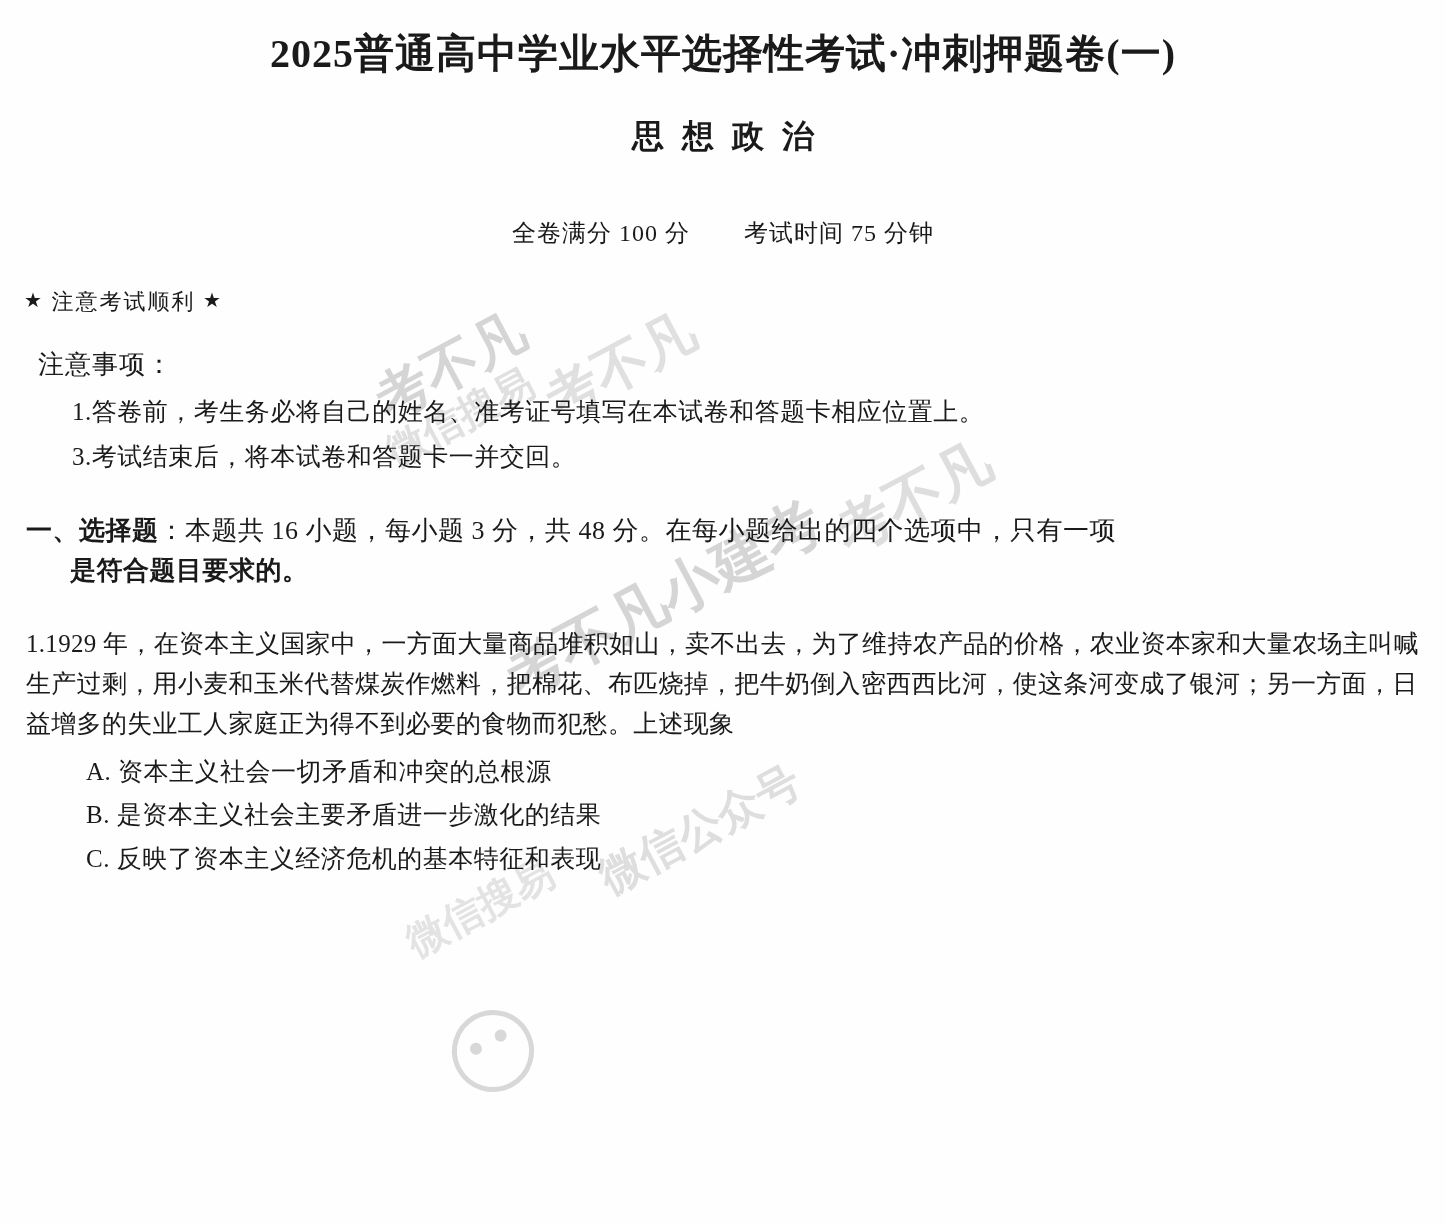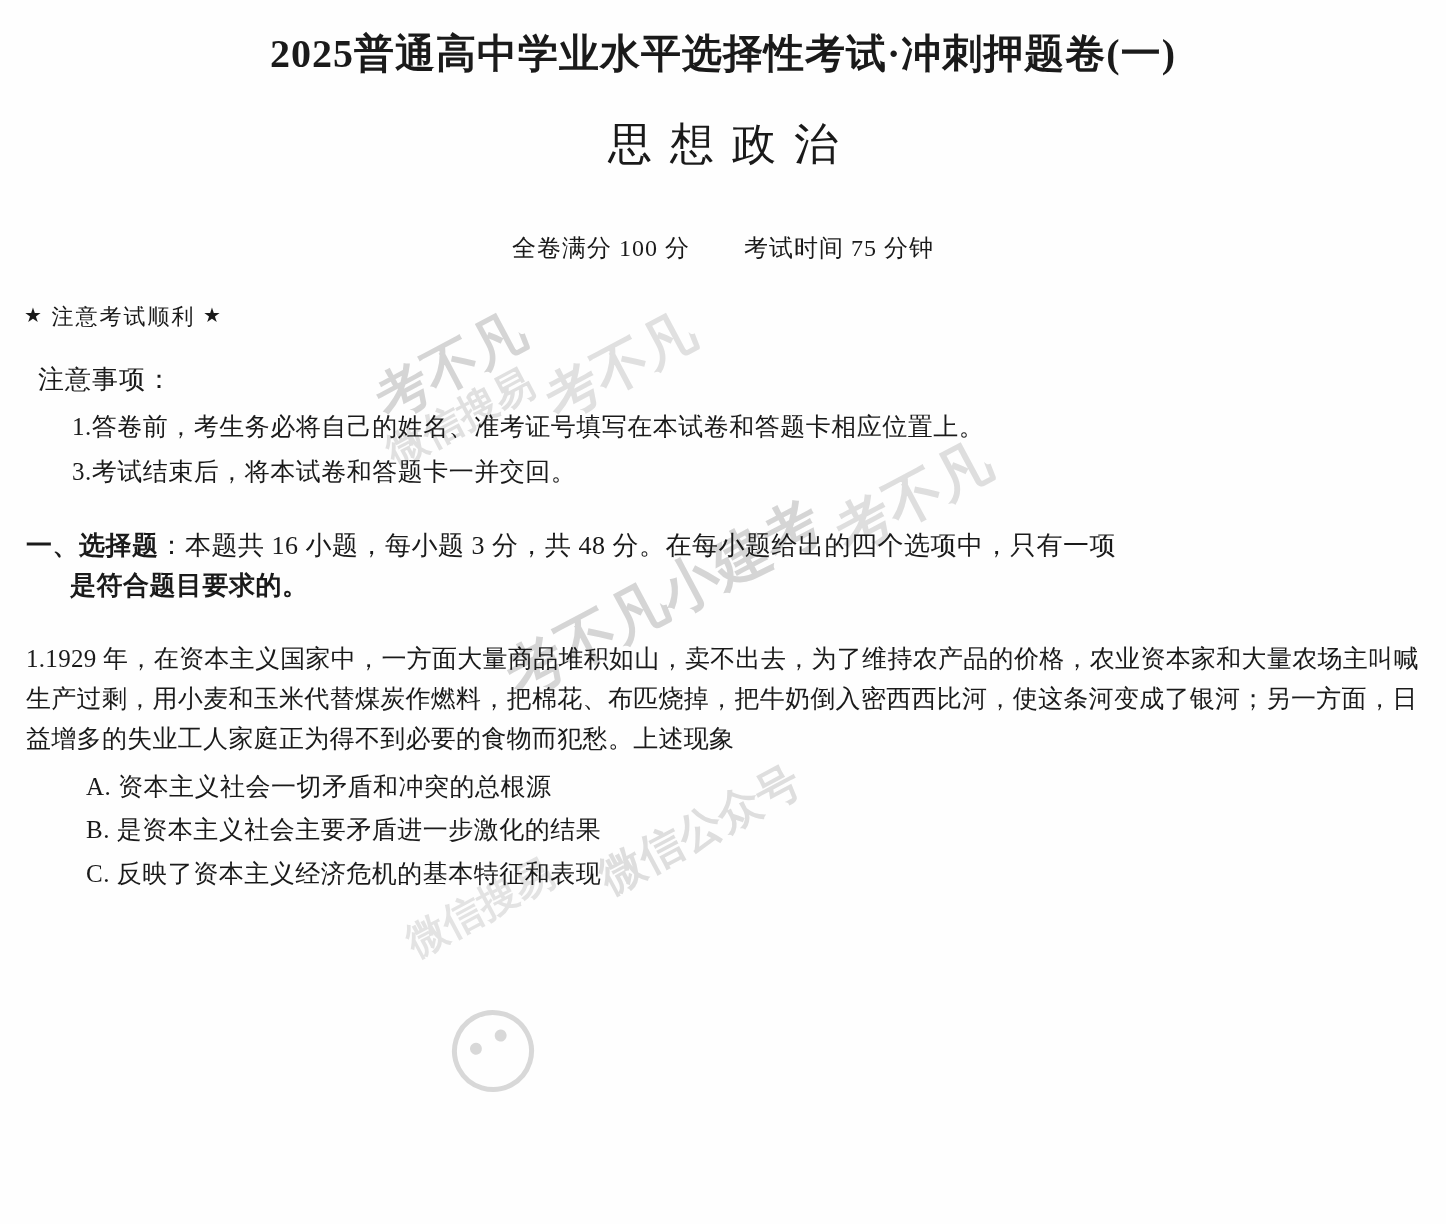--- a/index.html
+++ b/index.html
@@ -21,22 +21,22 @@
   .paper-title {
     text-align: center;
     font-size: 40px;
     font-weight: bold;
     letter-spacing: 1px;
     margin: 26px 0 0 0;
     white-space: nowrap;
   }
   .subject-title {
     text-align: center;
-    font-size: 44px;
-    font-weight: normal;
+    font-size: 32px;
+    font-weight: bold;
     letter-spacing: 18px;
     margin: 34px 0 0 0;
     text-indent: 18px;
   }
   .score-line {
     text-align: center;
     font-size: 24px;
     margin: 58px 0 0 0;
     letter-spacing: 1px;
   }

